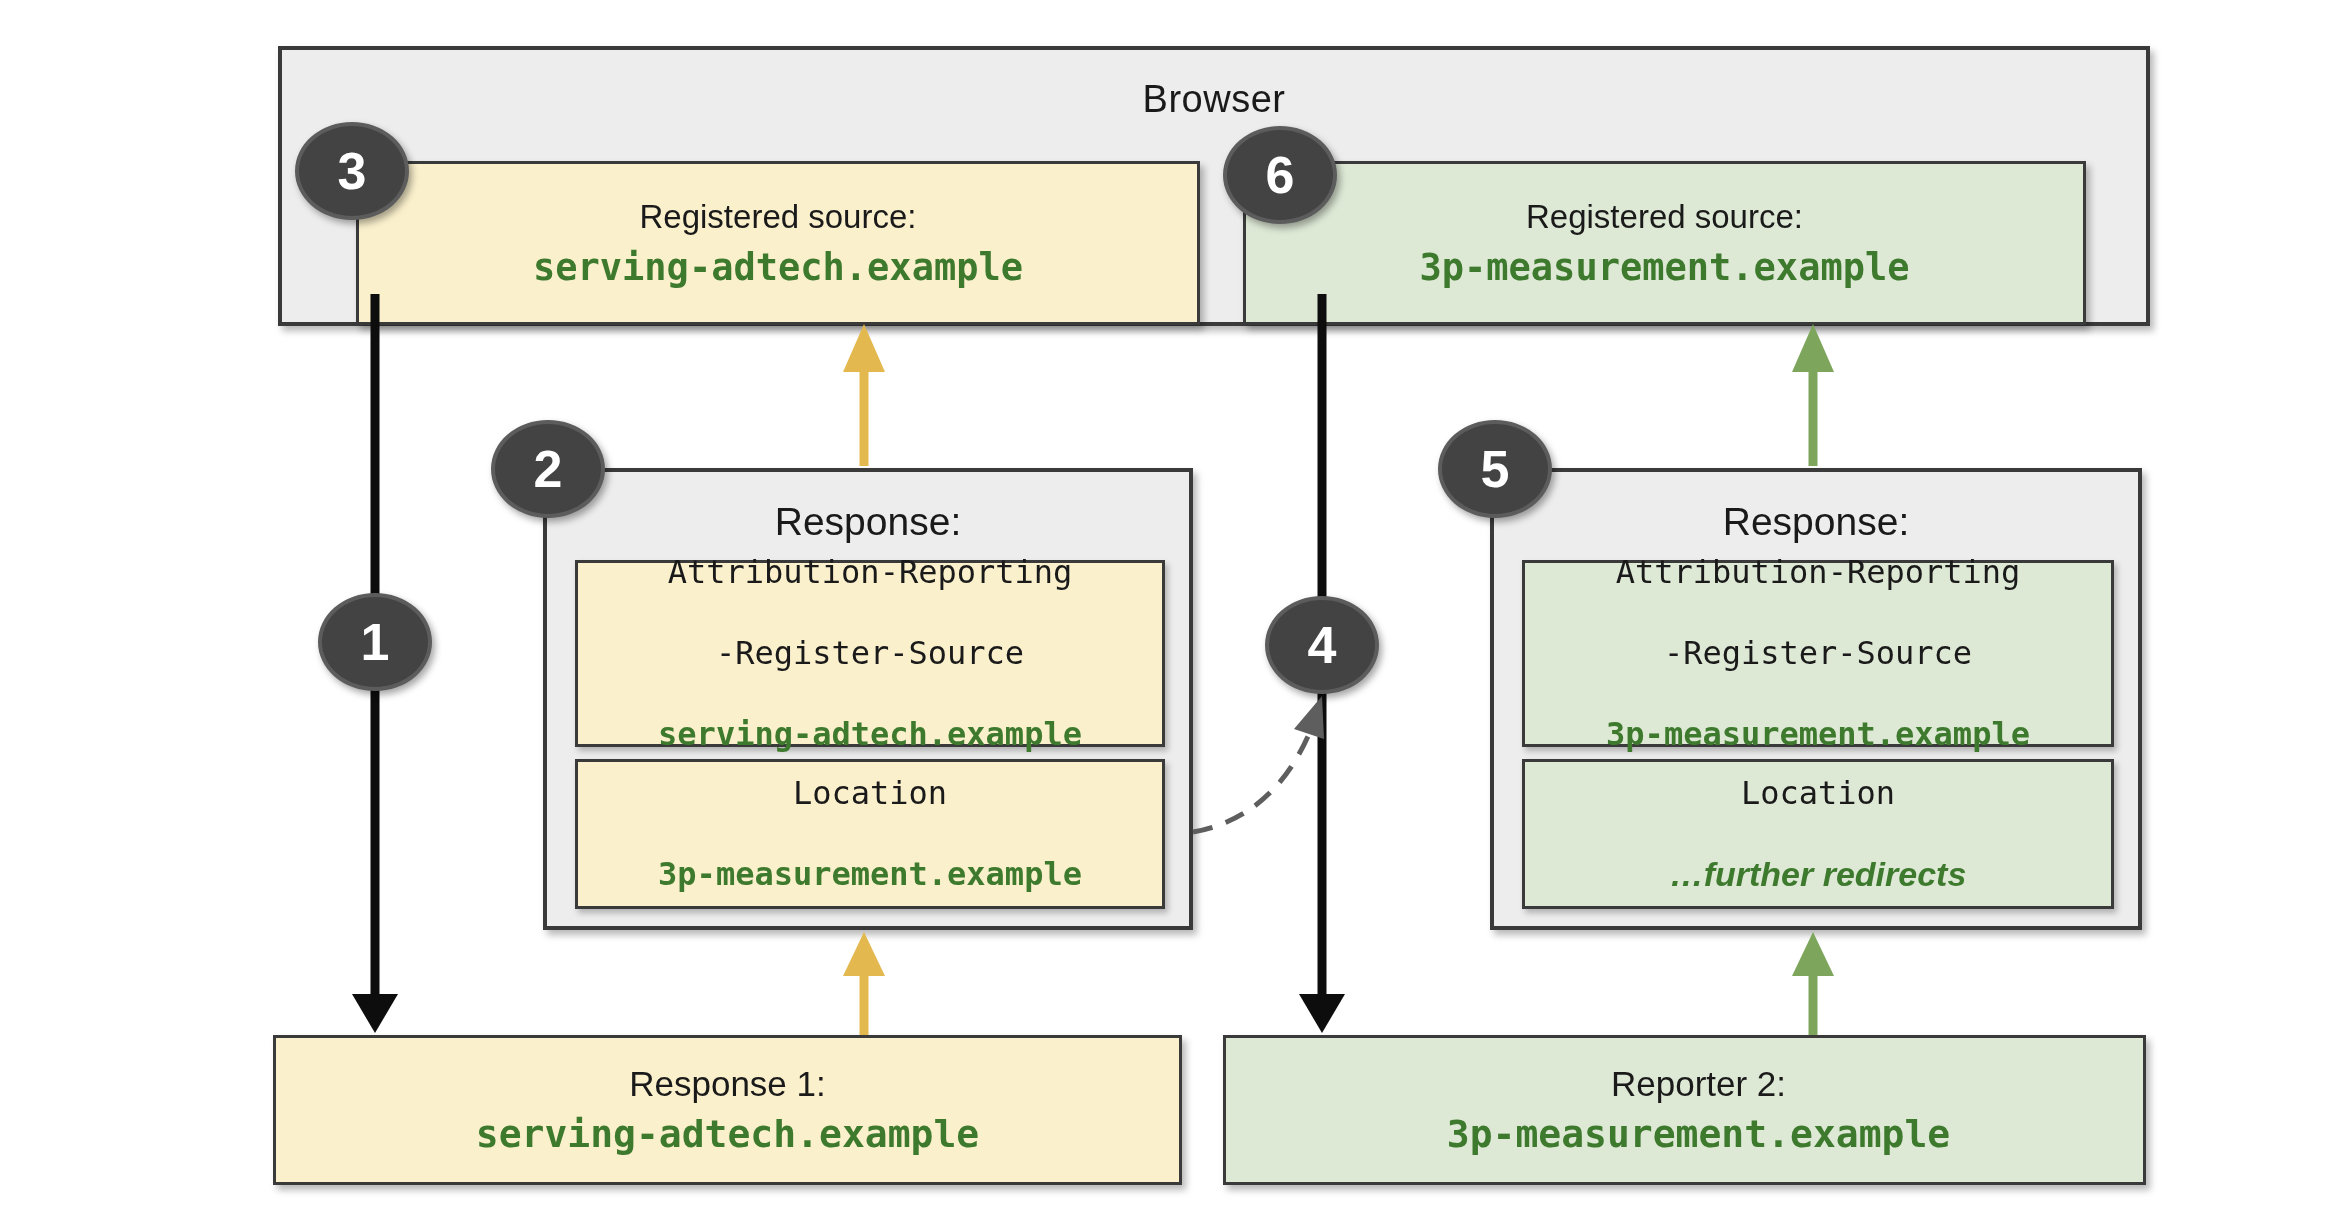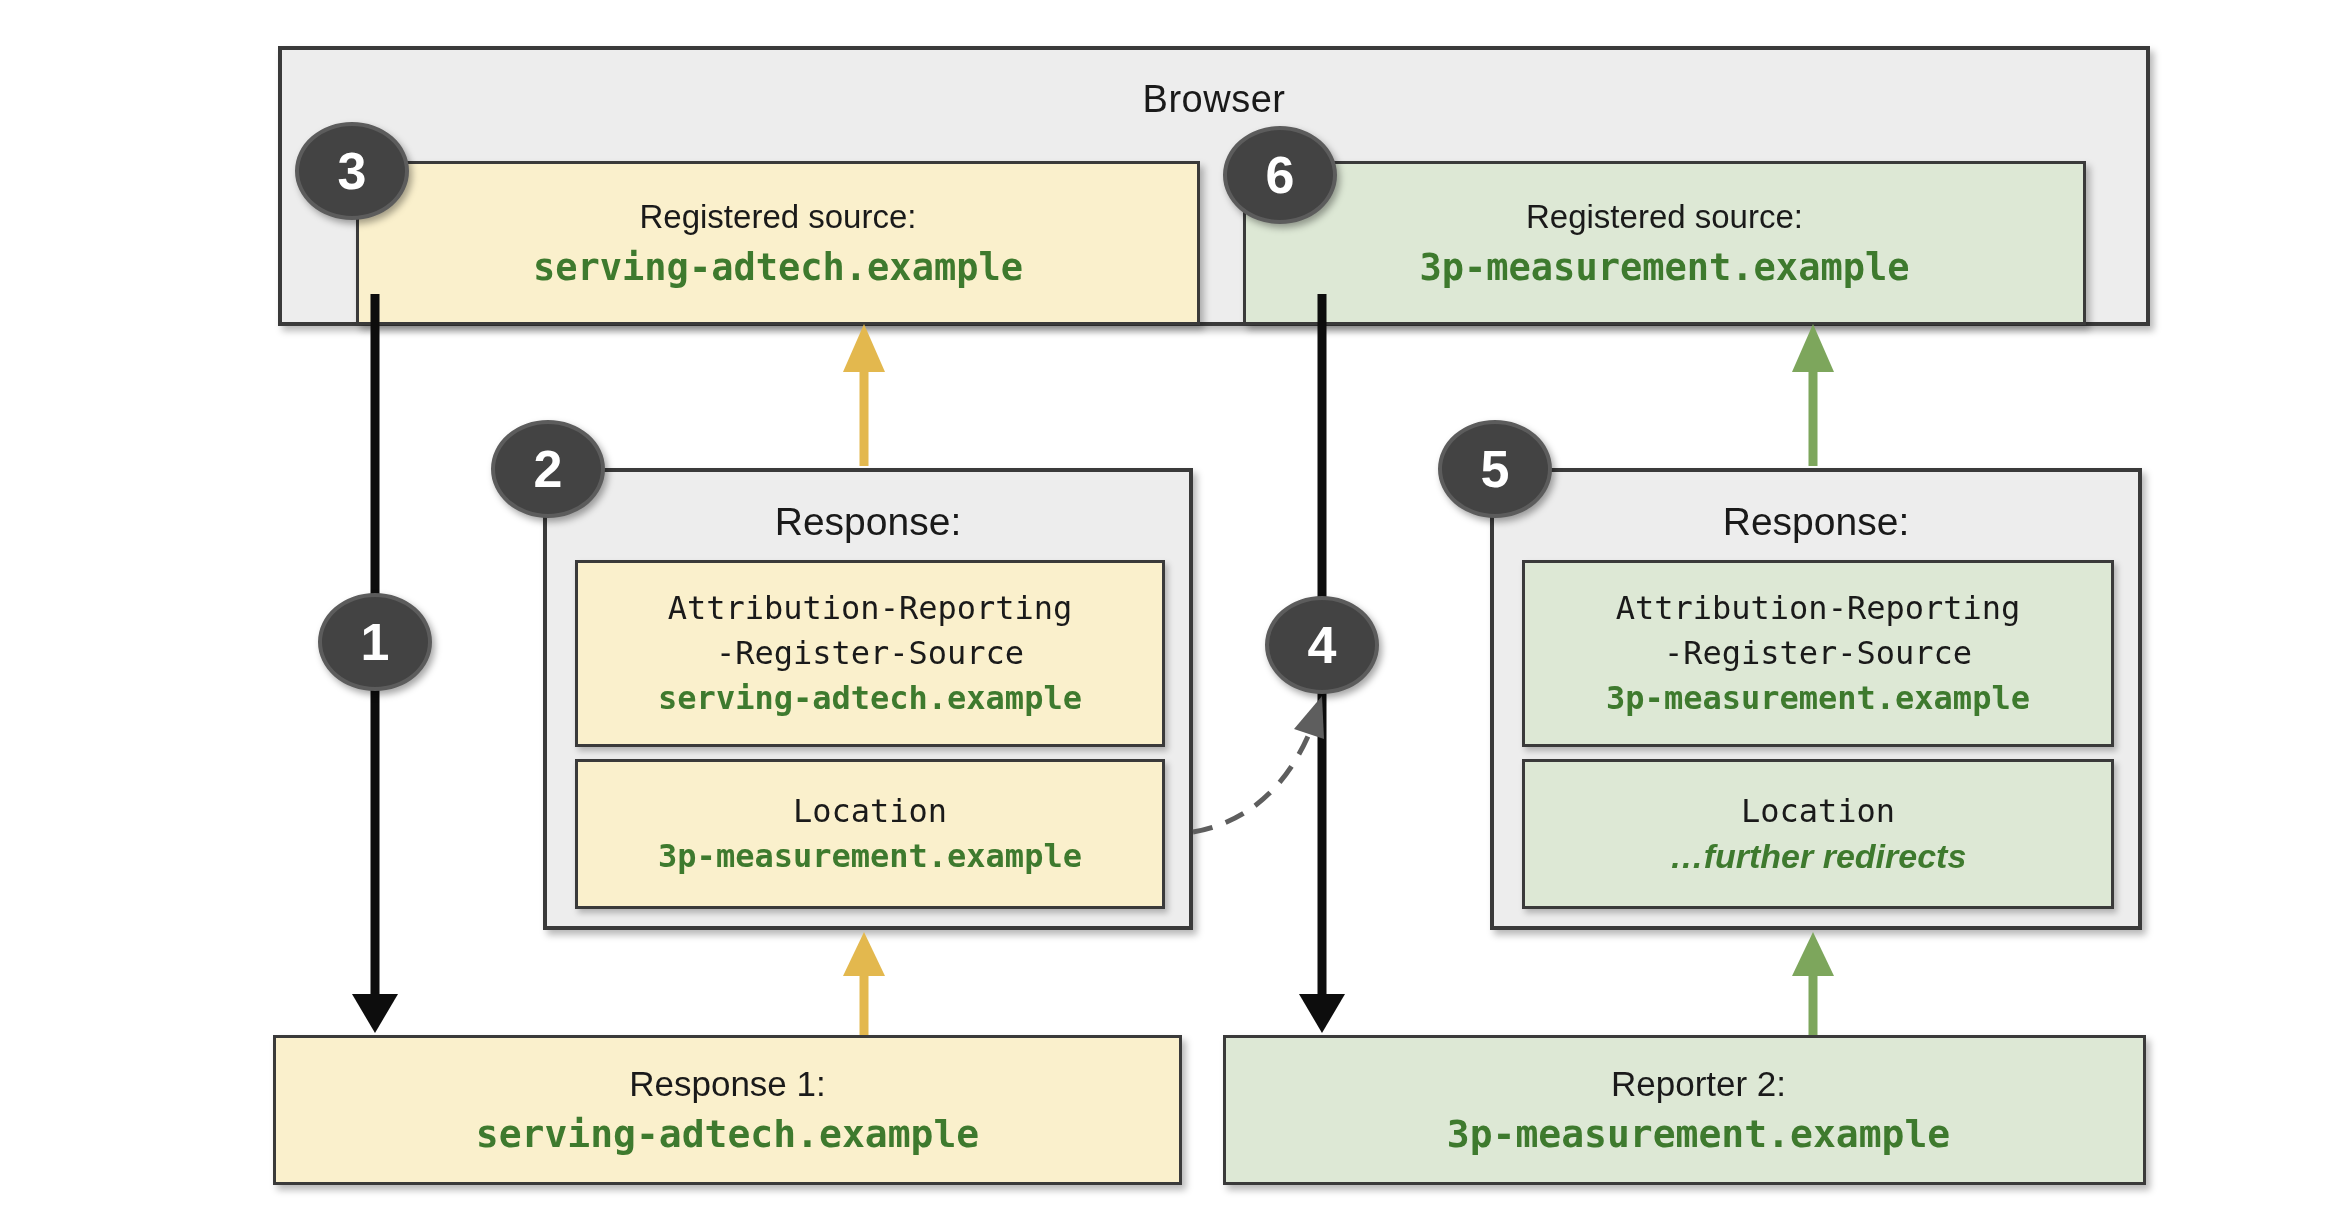--- a/index.html
+++ b/index.html
@@ -27,21 +27,21 @@
   .src-box.left{left:356px; width:844px;}
   .src-box.right{left:1243px; width:843px;}
   .src-label{font-size:33px; margin-bottom:10px;}
   .domain{font-family:"DejaVu Sans Mono", monospace; font-weight:bold; color:var(--domain-green);}
   .src-box .domain{font-size:37px;}
 
   .resp-box{top:468px; width:652px; height:462px;}
   .resp-box.left{left:543px; width:650px;}
   .resp-box.right{left:1490px; width:652px;}
   .resp-title{position:absolute; top:28px; left:0; width:100%; text-align:center; font-size:39px;}
-  .inner{position:absolute; left:28px; right:24px; box-shadow:3px 4px 6px rgba(0,0,0,0.25);}
+  .inner{position:absolute; left:28px; right:24px; box-shadow:3px 4px 6px rgba(0,0,0,0.25);gap:36px;}
   .inner.hdr{top:88px; height:187px;}
   .inner.loc{top:287px; height:150px;}
   .mono-line{font-family:"DejaVu Sans Mono", monospace; font-size:32px; line-height:45px; color:var(--text);}
   .inner .domain{font-size:32px; line-height:45px;}
   .redirects{font-size:34px; line-height:45px; font-weight:bold; font-style:italic; color:var(--domain-green);}
 
   .reporter{top:1035px; height:150px;}
   .reporter.left{left:273px; width:909px;}
   .reporter.right{left:1223px; width:923px;padding-left:28px;}
   .rep-label{font-size:35px; margin-bottom:8px;}

